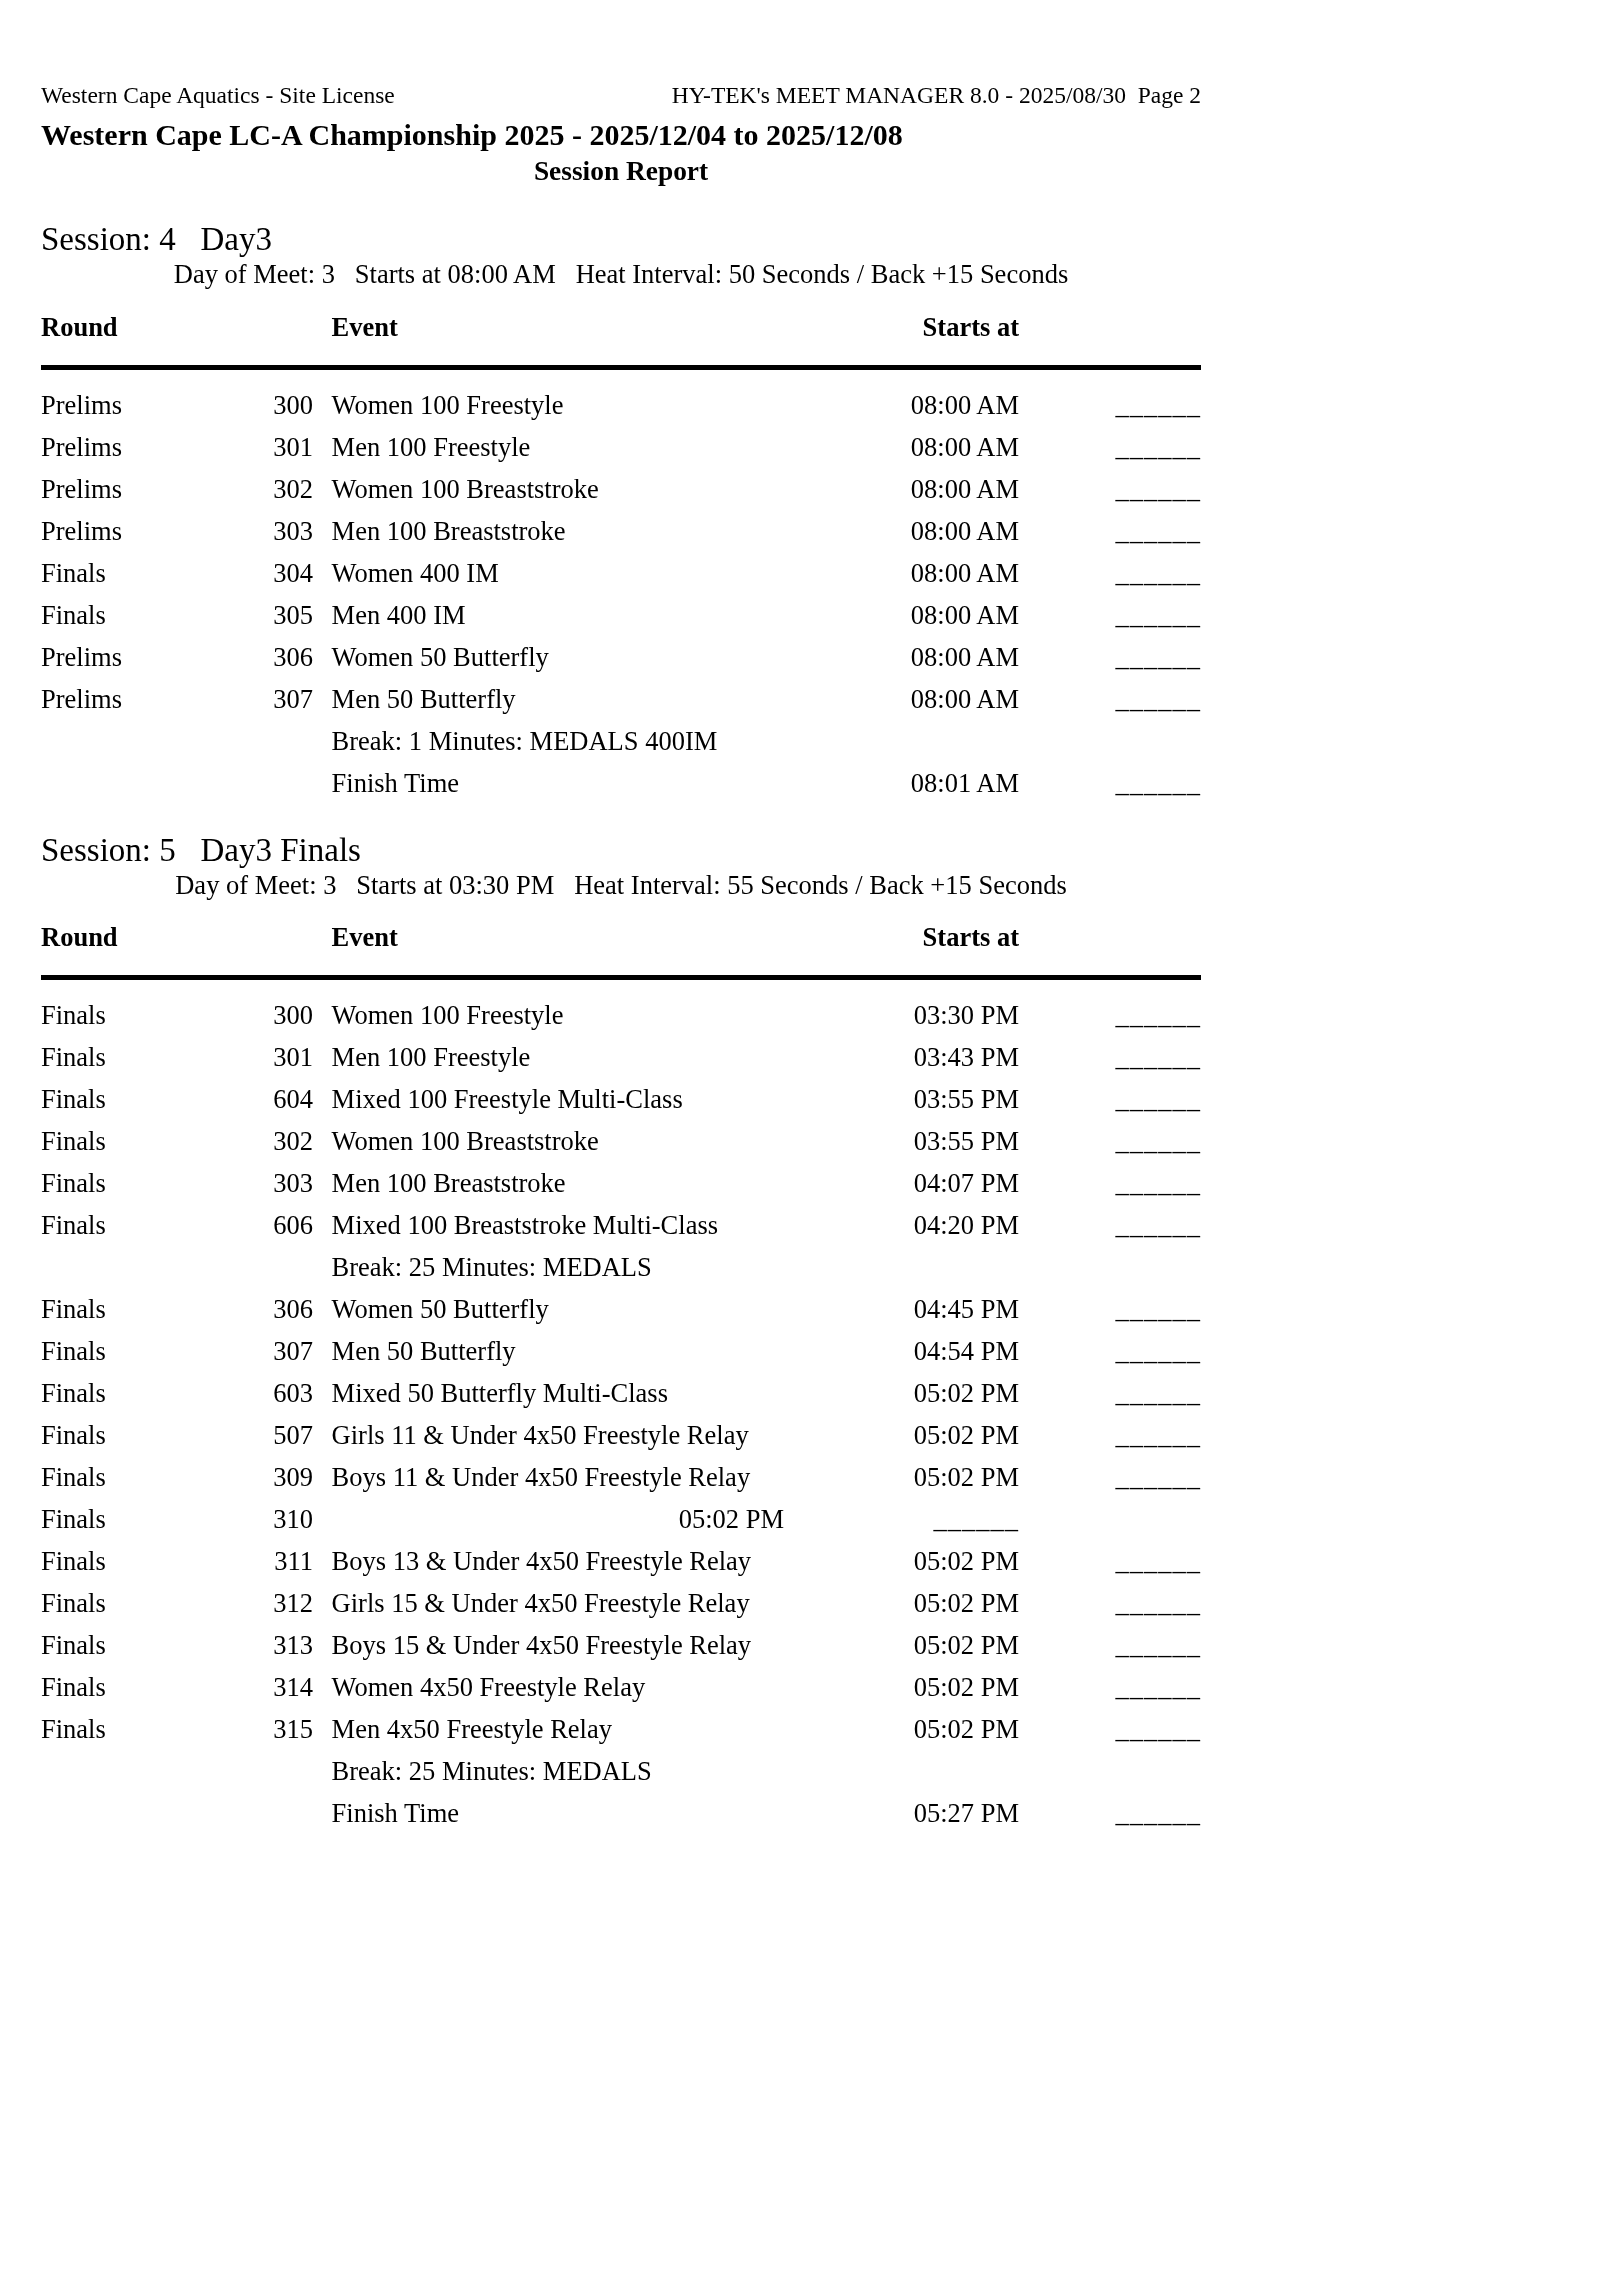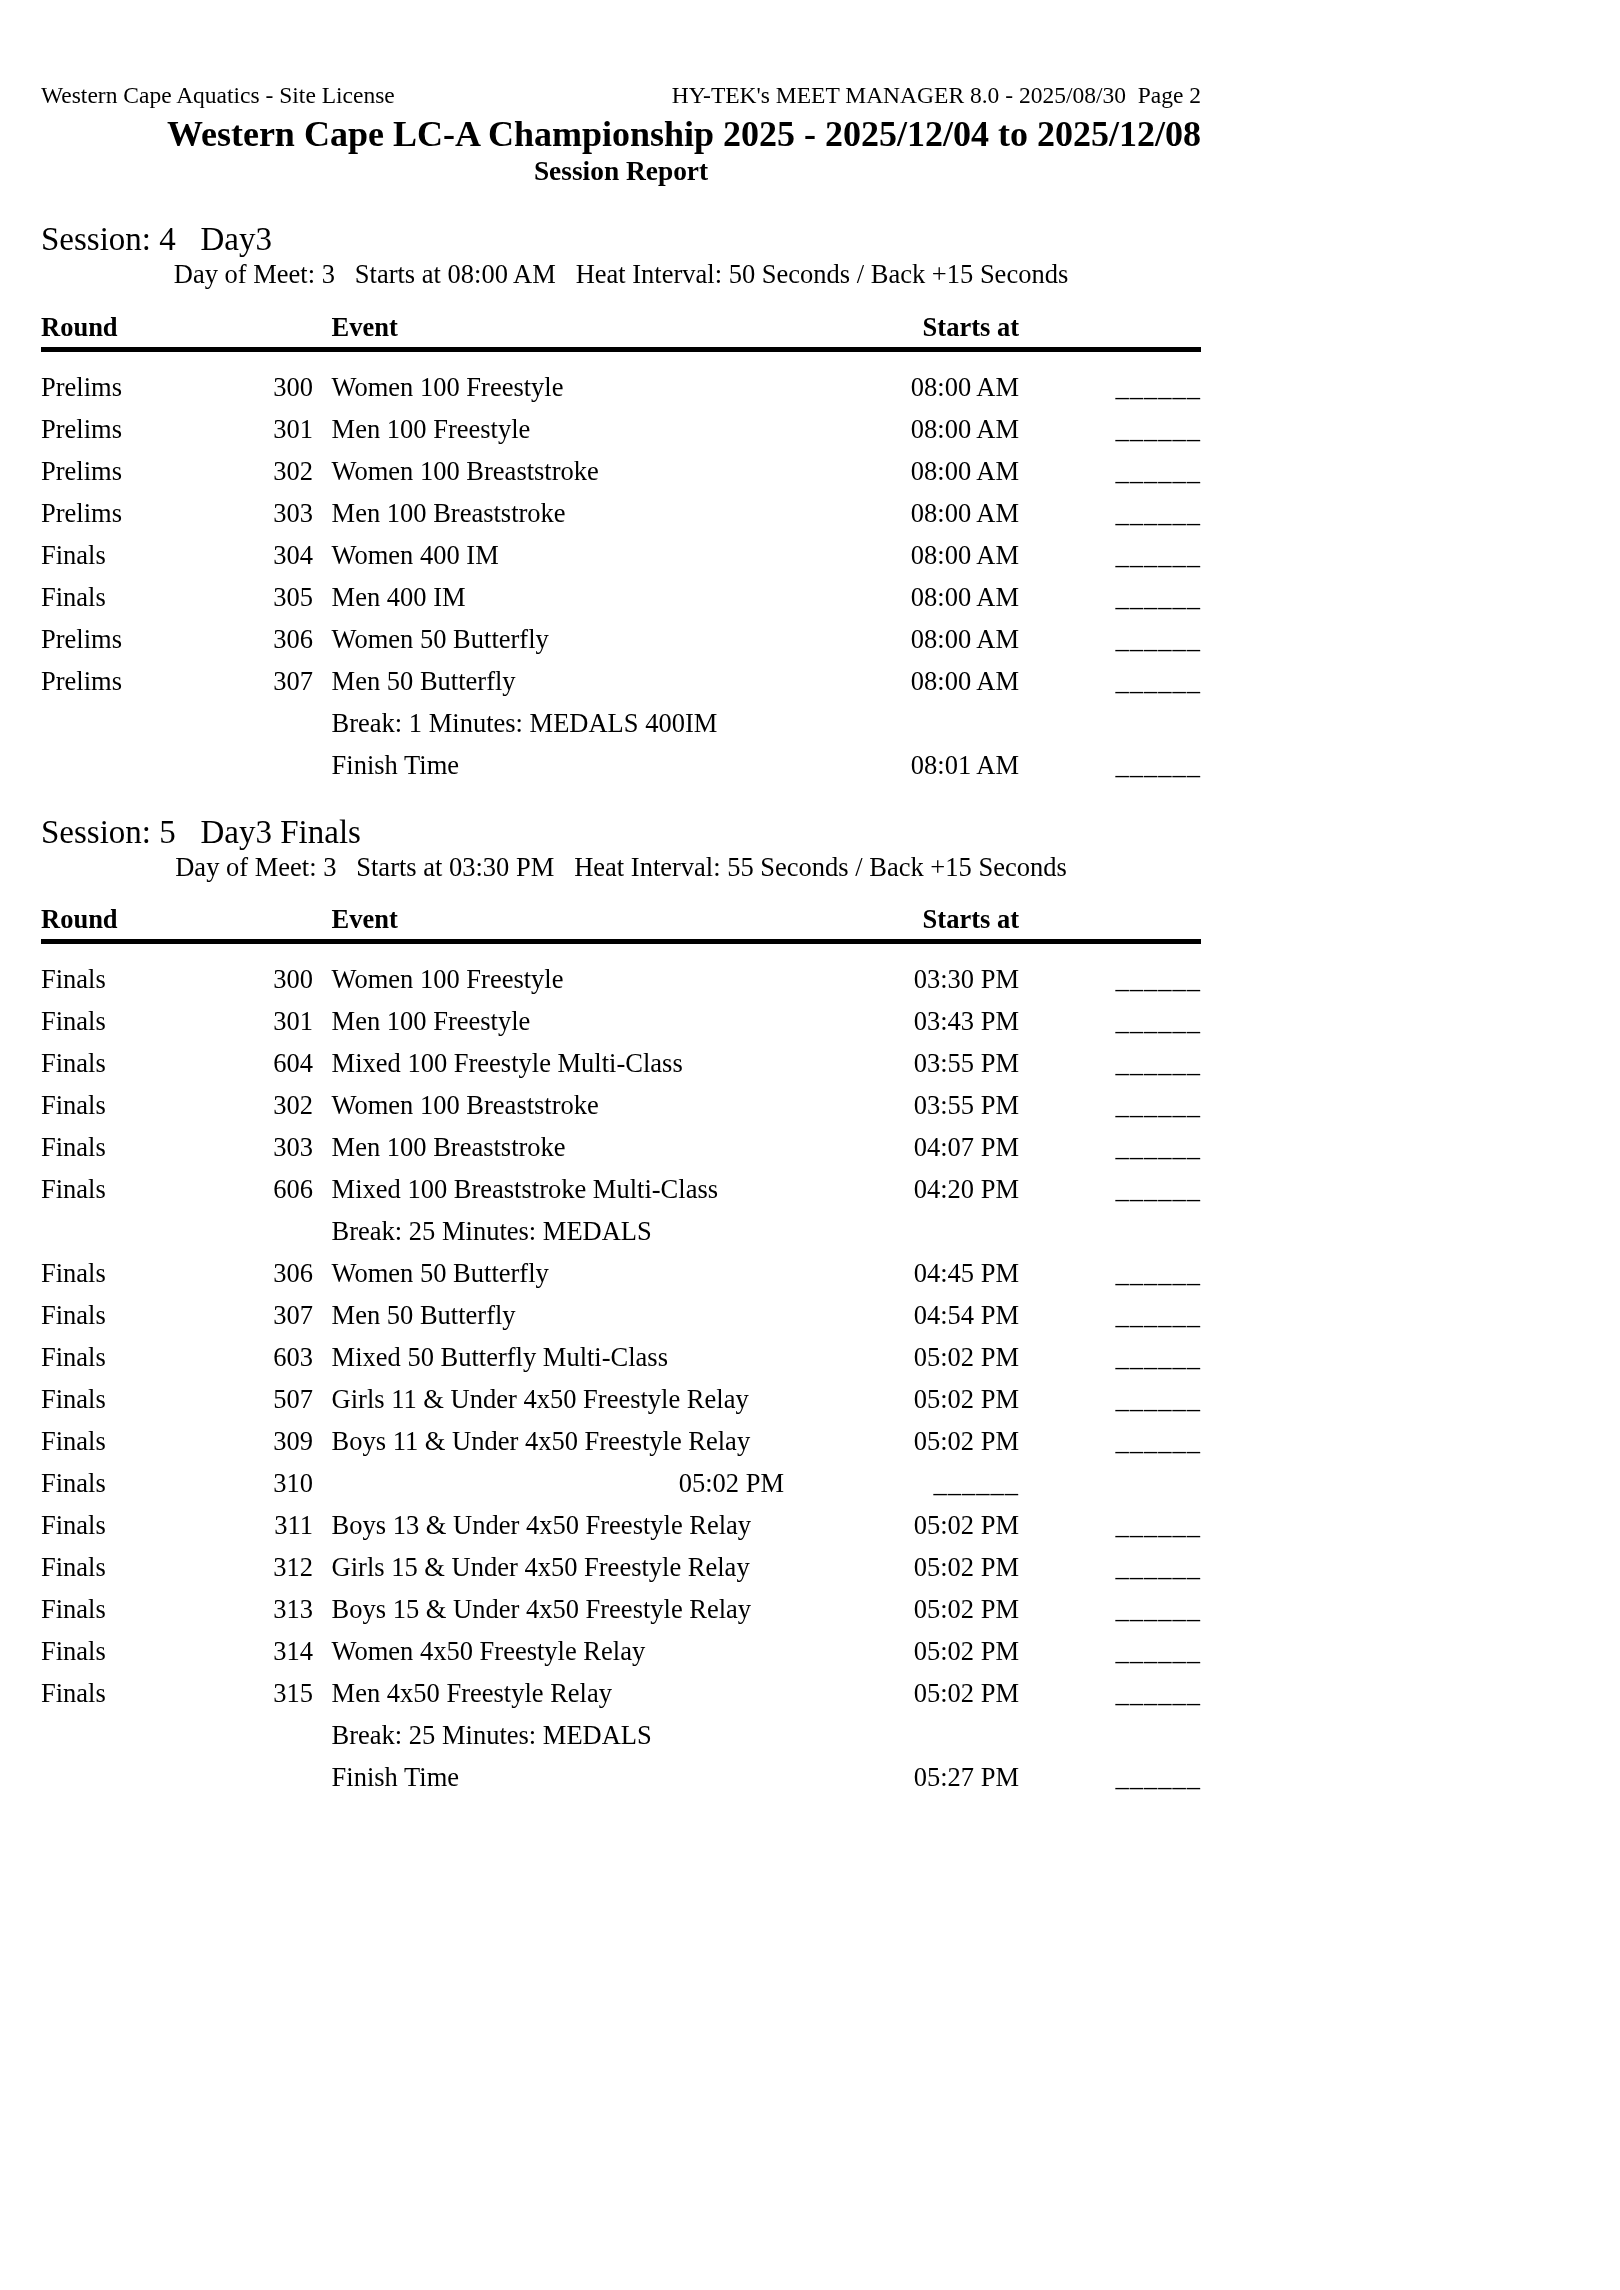--- a/index.html
+++ b/index.html
@@ -20,23 +20,23 @@
   }
   .page-header {
     display: flex;
     justify-content: space-between;
     align-items: baseline;
     font-size: 23.5px;
     line-height: 27.4px;
     white-space: pre;
   }
   .doc-title {
-    text-align: right;
+    text-align: left;
     font-weight: bold;
-    font-size: 36px;
+    font-size: 30px;
     line-height: 35px;
     margin-top: 7.8px;
   }
   .doc-subtitle {
     text-align: center;
     font-weight: bold;
     font-size: 27.4px;
     line-height: 31px;
     margin-top: 4px;
   }
@@ -55,21 +55,21 @@
   }
   .grid {
     display: grid;
     grid-template-columns: 221px 51px 1fr 235px 182px;
     align-items: baseline;
   }
   .table-header {
     font-weight: bold;
     font-size: 26.5px;
     margin-top: 19.6px;
-    padding-bottom: 4px;
+    padding-bottom: 22px;
     border-bottom: 5.9px solid #000000;
   }
   .rows { padding-top: 14px; }
   .row {
     font-size: 26.5px;
     line-height: 42px;
   }
   .col-round { text-align: left; }
   .col-num   { text-align: right; }
   .col-name  { text-align: left; padding-left: 18.6px; }

